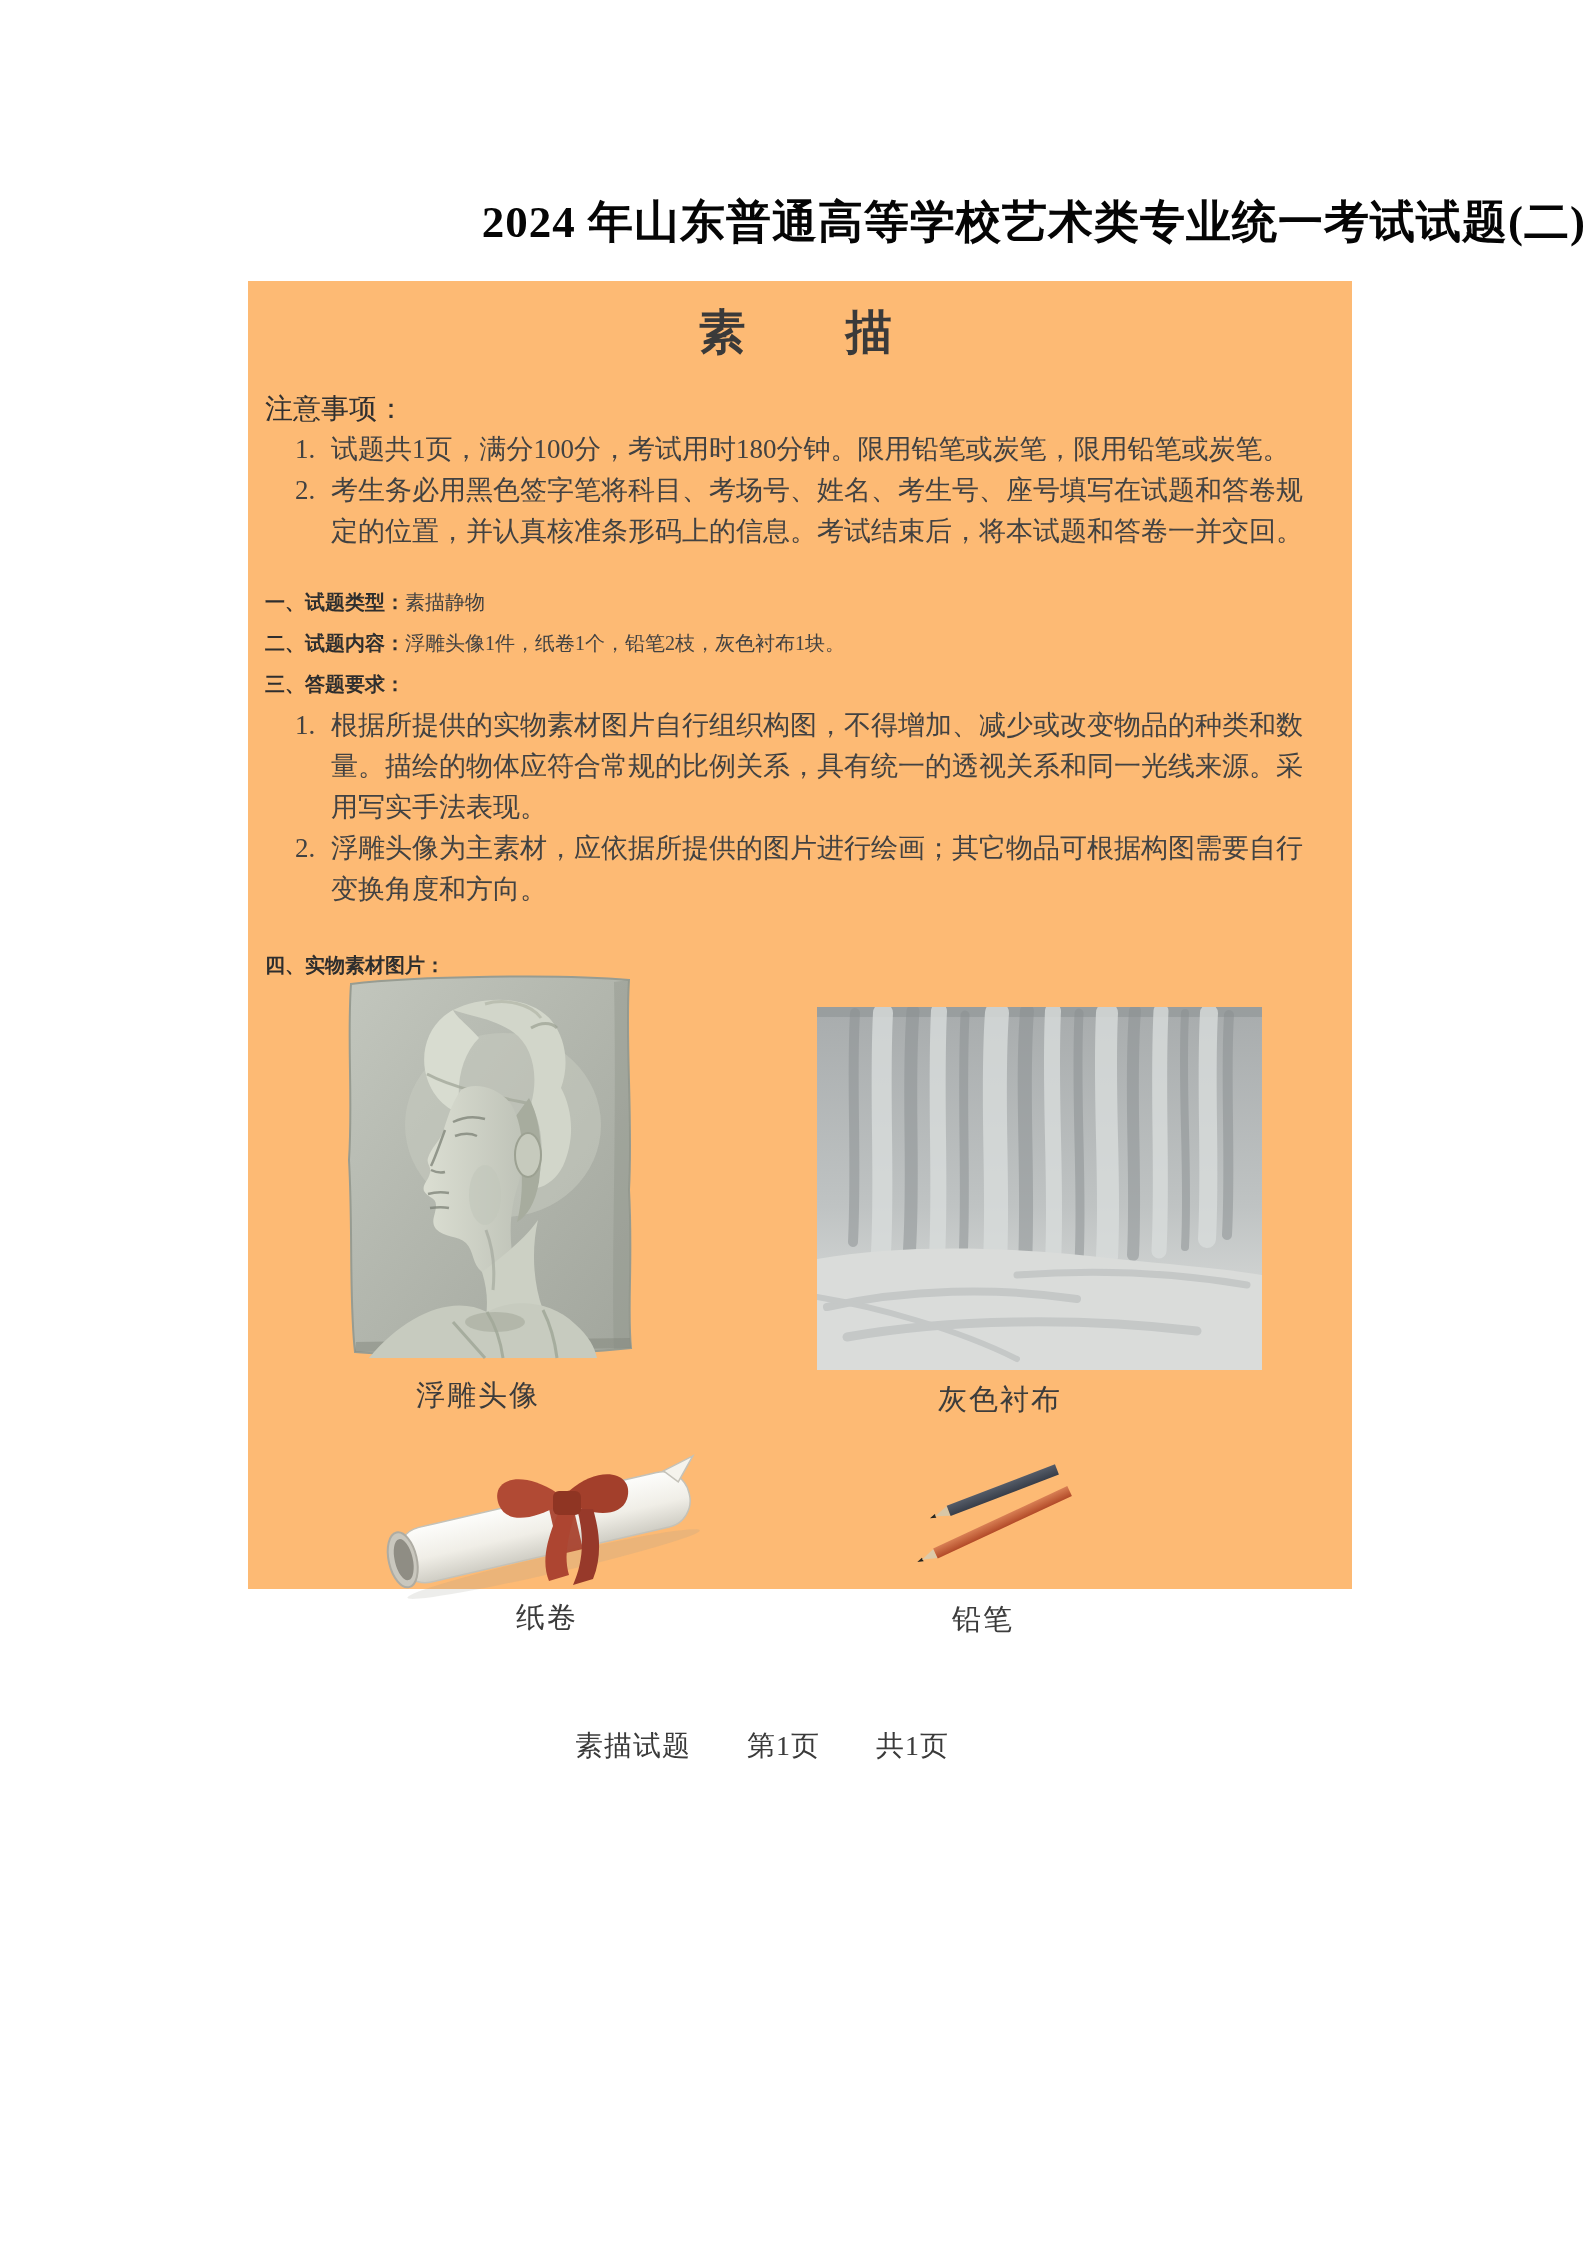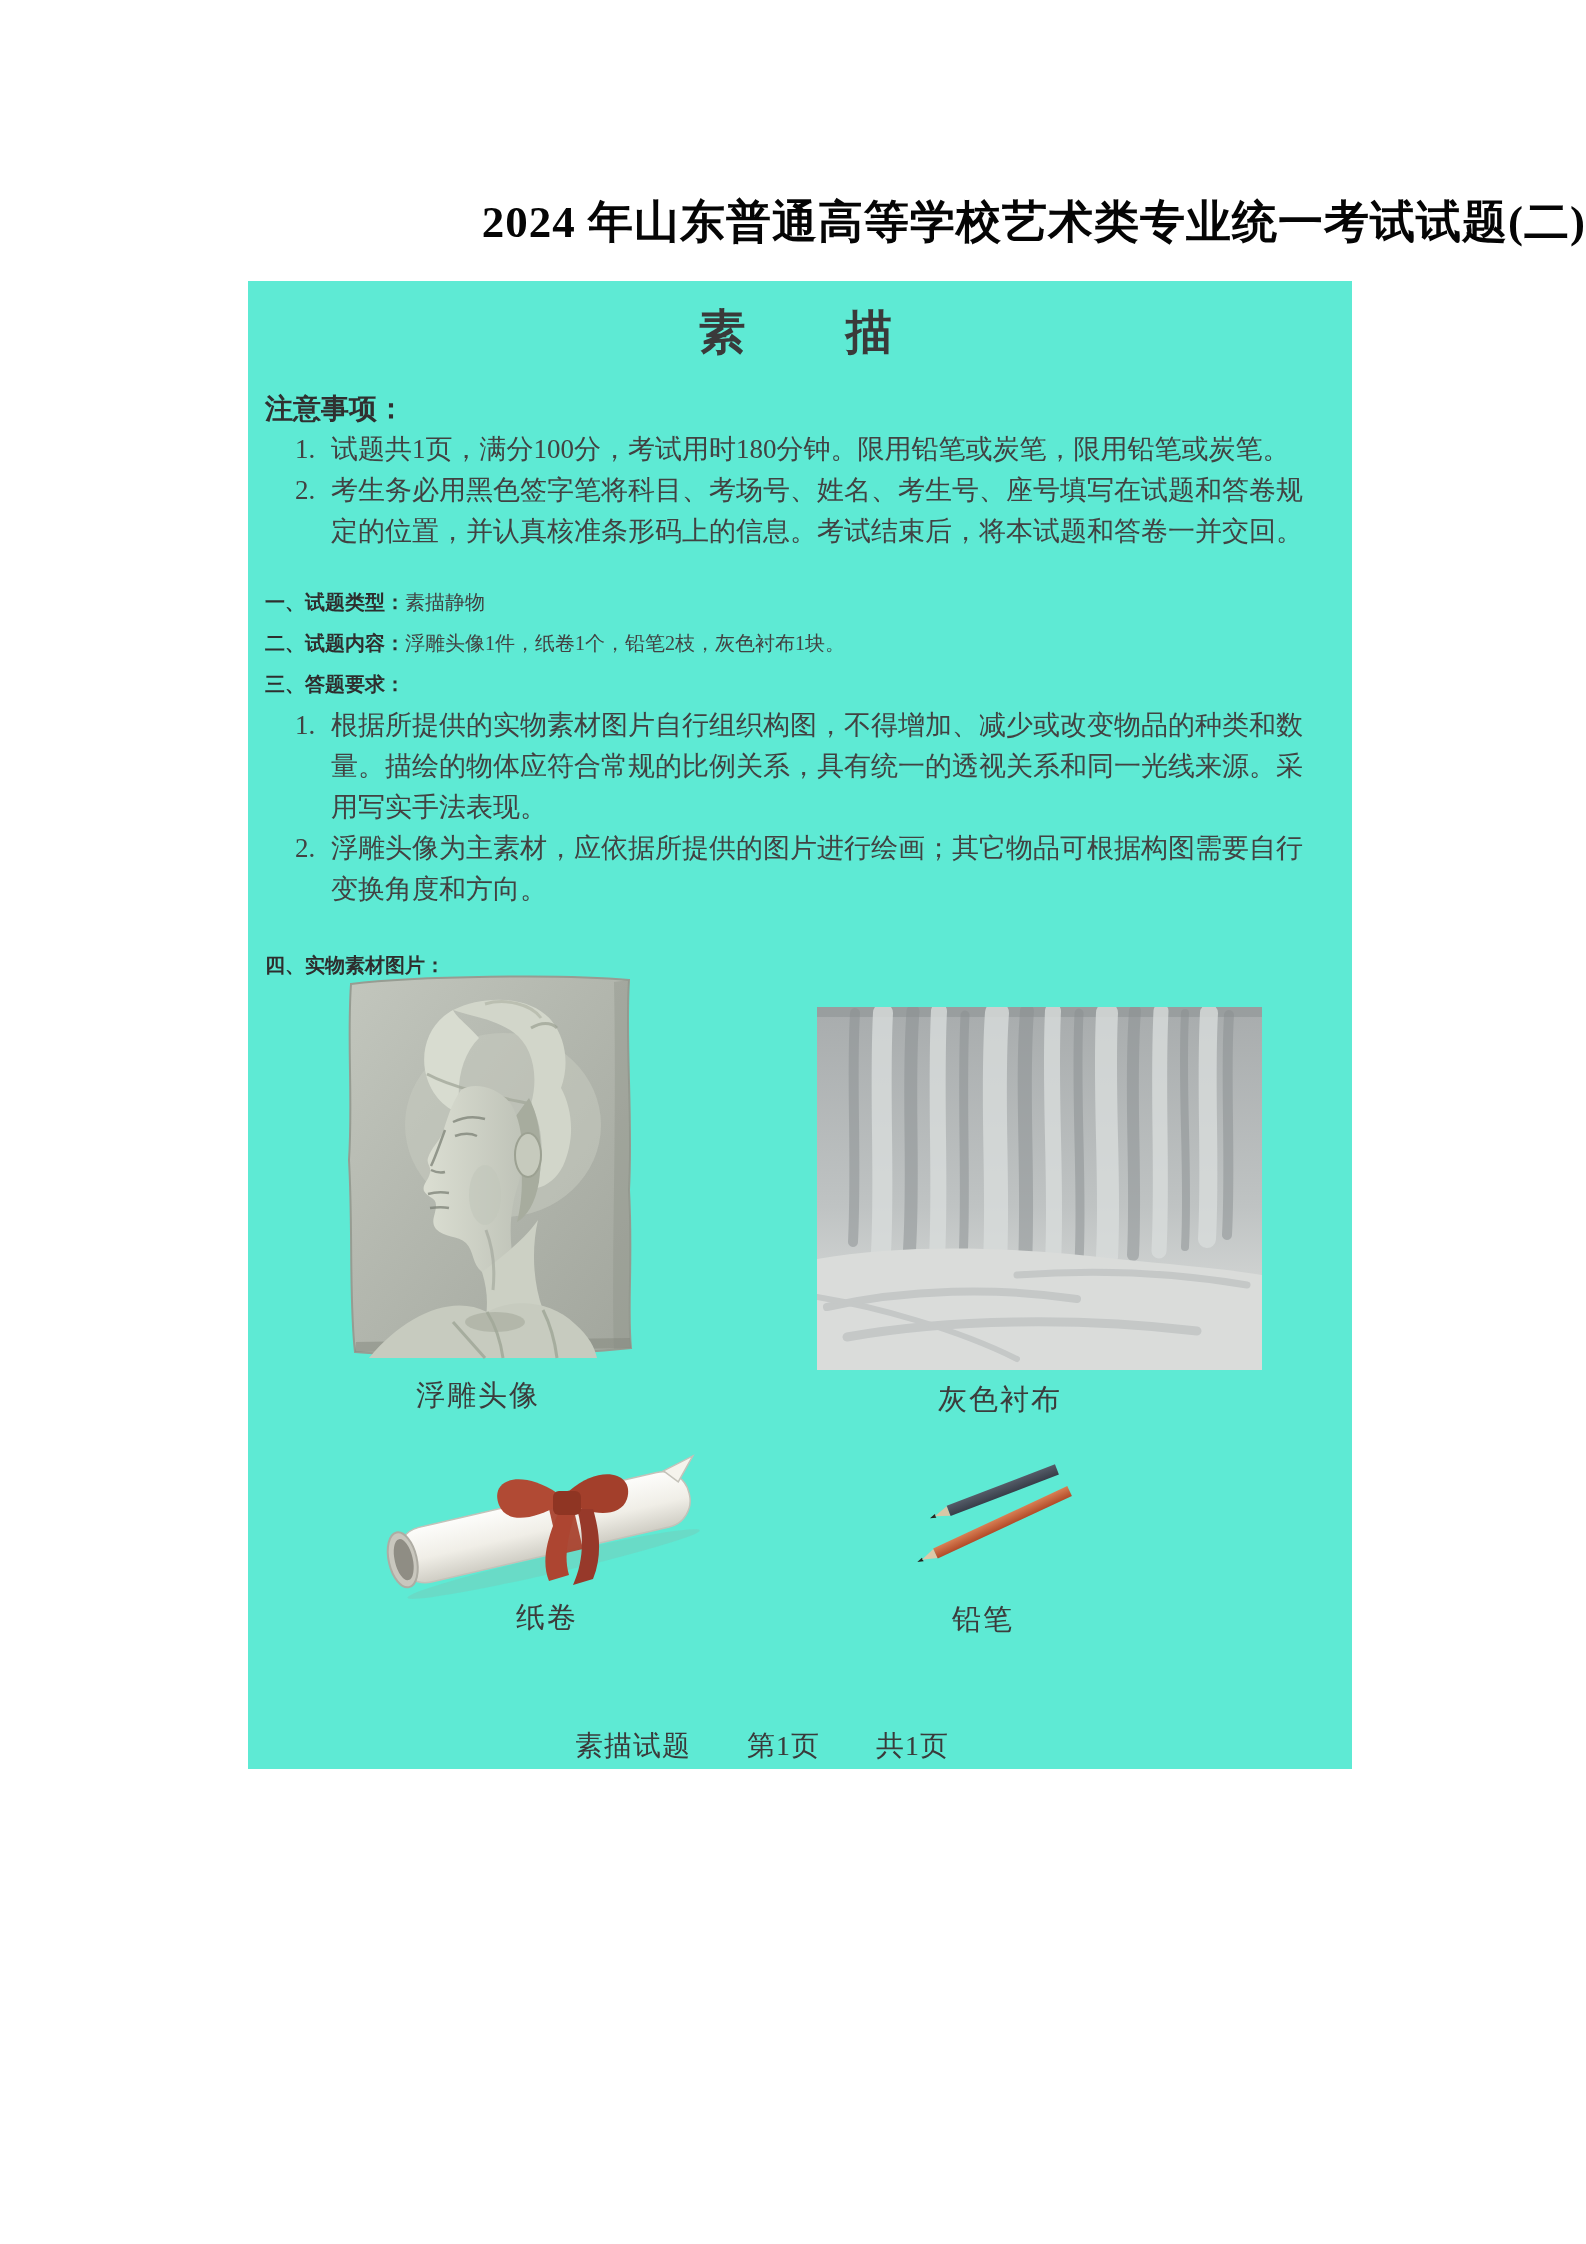--- a/index.html
+++ b/index.html
@@ -10,33 +10,33 @@
     color:#3f3f3f;
   }
 
   .doc-title {
     position:absolute; top:192px; left:0; width:100%;
     text-align:right; font-size:45px; font-weight:700; color:#050505;
     letter-spacing:1px; margin:0;
   }
 
   .scan-page {
-    position:absolute; left:248px; top:281px; width:1104px; height:1488px;
-    background:#5eead4;
+    position:absolute; left:248px; top:281px; width:1104px; height:1308px;
+    background:#fdba74;
   }
 
   .text-col { padding:0 24px 0 17px; }
 
   .subject {
     text-align:center; margin:20px 0 0 0;
     font-size:47px; font-weight:700; color:#3a3a3a; letter-spacing:2px;
   }
 
   .notice-heading {
-    margin-top:24px; font-size:28px; font-weight:700; color:#303030;
+    margin-top:24px; font-size:28px; font-weight:400; color:#303030;
     line-height:41px;
   }
 
   .body-text { font-size:27px; line-height:41px; color:#424242; }
 
   .hang { display:flex; margin-left:30px; }
   .hang .num { flex:0 0 36px; }
   .hang .txt { flex:1; }
 
   .sections { margin-top:30px; }

